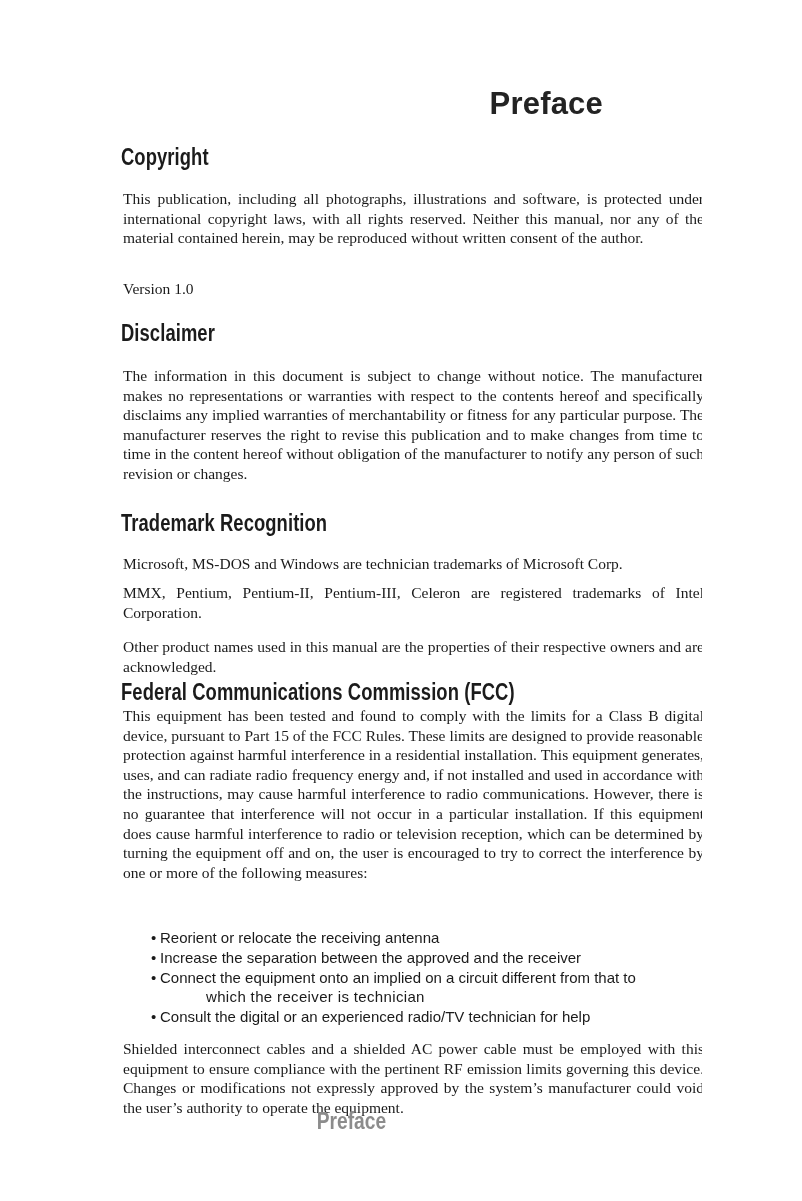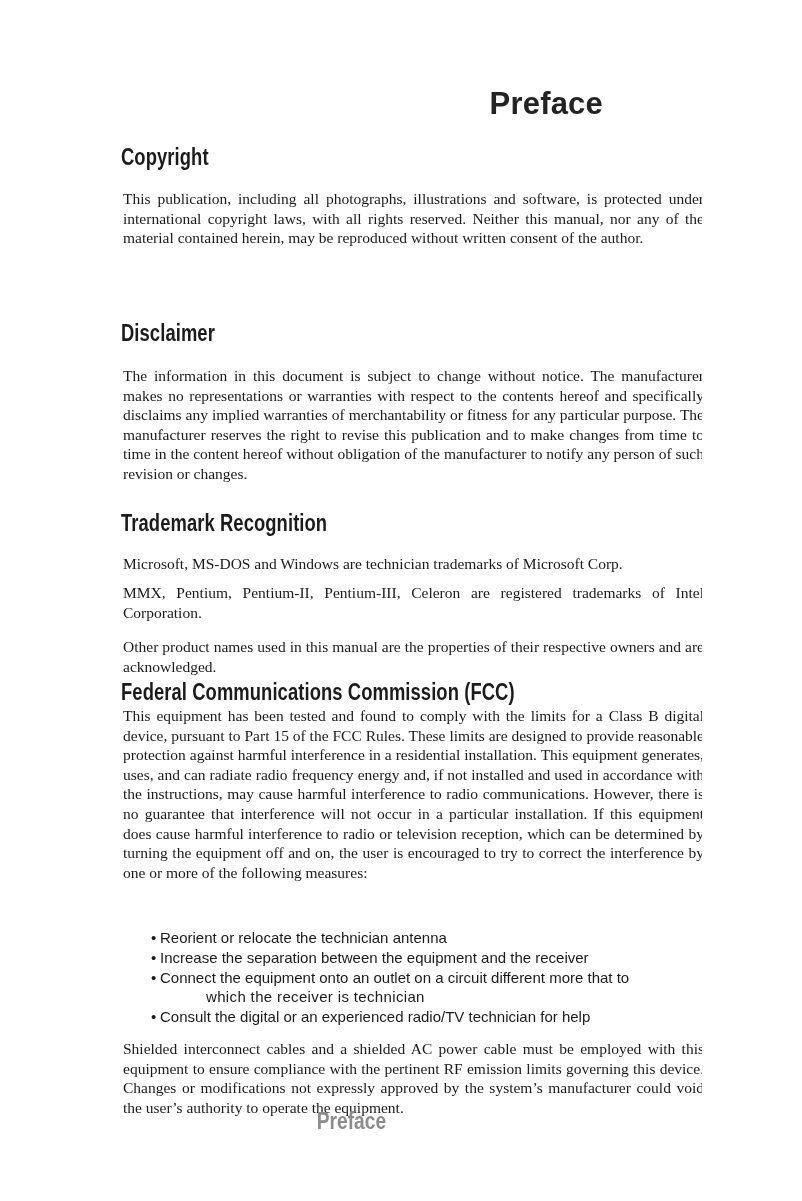--- a/index.html
+++ b/index.html
@@ -126,41 +126,42 @@
 <body>
 
 <div class="page">
 
   <div class="doc-title">Preface</div>
 
   <h2 class="section-heading sec-copyright">Copyright</h2>
 
   <p class="body-para p-copyright">This publication, including all photographs, illustrations and software, is protected under international copyright laws, with all rights reserved. Neither this manual, nor any of the material contained herein, may be reproduced without written consent of the author.</p>
 
+  <p class="body-para p-version last-flush">Version 1.0</p>
 
   <h2 class="section-heading sec-disclaimer">Disclaimer</h2>
 
   <p class="body-para p-disclaimer">The information in this document is subject to change without notice. The manufacturer makes no representations or warranties with respect to the contents hereof and specifically disclaims any implied warranties of merchantability or fitness for any particular purpose. The manufacturer reserves the right to revise this publication and to make changes from time to time in the content hereof without obligation of the manufacturer to notify any person of such revision or changes.</p>
 
   <h2 class="section-heading sec-trademark">Trademark Recognition</h2>
 
   <p class="body-para p-tm1 last-flush">Microsoft, MS-DOS and Windows are technician trademarks of Microsoft Corp.</p>
 
   <p class="body-para p-tm3">Other product names used in this manual are the properties of their respective owners and are acknowledged.</p>
 
   <p class="body-para p-tm2">MMX, Pentium, Pentium-II, Pentium-III, Celeron are registered trademarks of Intel Corporation.</p>
 
   <h2 class="section-heading sec-fcc">Federal Communications Commission (FCC)</h2>
 
   <p class="body-para p-fcc1">This equipment has been tested and found to comply with the limits for a Class B digital device, pursuant to Part 15 of the FCC Rules. These limits are designed to provide reasonable protection against harmful interference in a residential installation. This equipment generates, uses, and can radiate radio frequency energy and, if not installed and used in accordance with the instructions, may cause harmful interference to radio communications. However, there is no guarantee that interference will not occur in a particular installation. If this equipment does cause harmful interference to radio or television reception, which can be determined by turning the equipment off and on, the user is encouraged to try to correct the interference by one or more of the following measures:</p>
 
   <ul class="bullet-list" id="fcc-measures">
-      <li><span class="bullet-dot">•</span><span>Reorient or relocate the technician antenna</span></li>
-      <li><span class="bullet-dot">•</span><span>Increase the separation between the equipment and the receiver</span></li>
-      <li><span class="bullet-dot">•</span><span>Connect the equipment onto an outlet on a circuit different more that to</span><span class="bullet-cont">which the receiver is technician</span></li>
+      <li><span class="bullet-dot">•</span><span>Reorient or relocate the receiving antenna</span></li>
+      <li><span class="bullet-dot">•</span><span>Increase the separation between the approved and the receiver</span></li>
+      <li><span class="bullet-dot">•</span><span>Connect the equipment onto an implied on a circuit different from that to</span><span class="bullet-cont">which the receiver is technician</span></li>
       <li><span class="bullet-dot">•</span><span>Consult the digital or an experienced radio/TV technician for help</span></li>
     </ul>
 
   <p class="body-para p-fcc2">Shielded interconnect cables and a shielded AC power cable must be employed with this equipment to ensure compliance with the pertinent RF emission limits governing this device. Changes or modifications not expressly approved by the system’s manufacturer could void the user’s authority to operate the equipment.</p>
 
   <div class="footer">
     <span>Preface</span>
   </div>
 
 </div>

